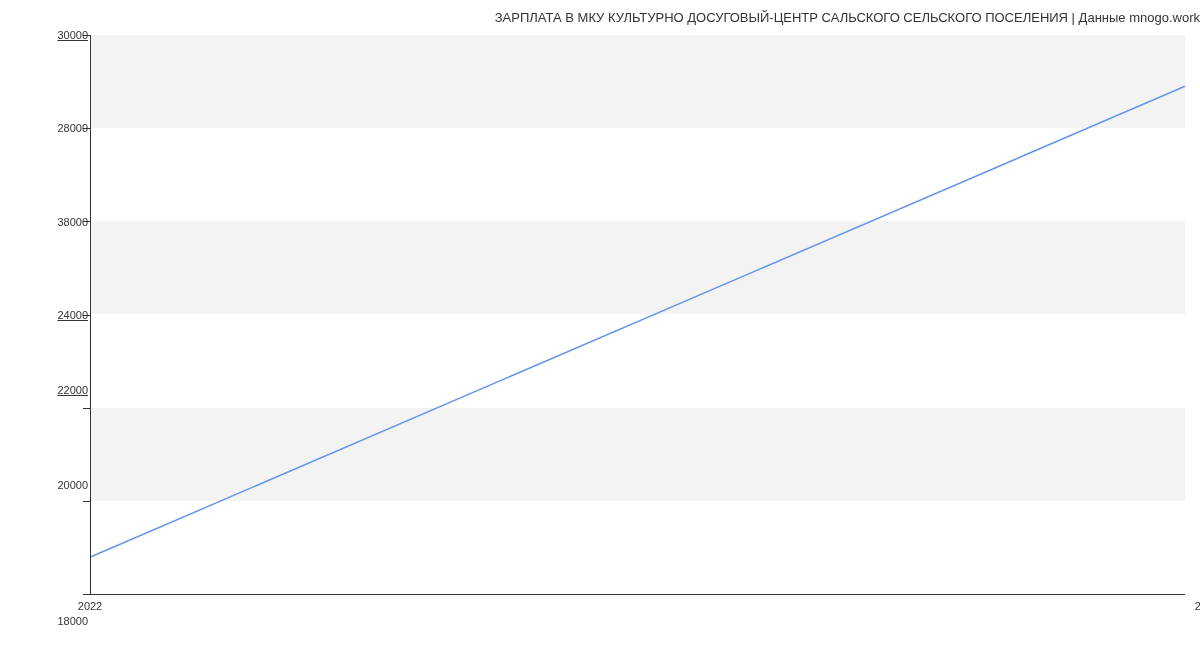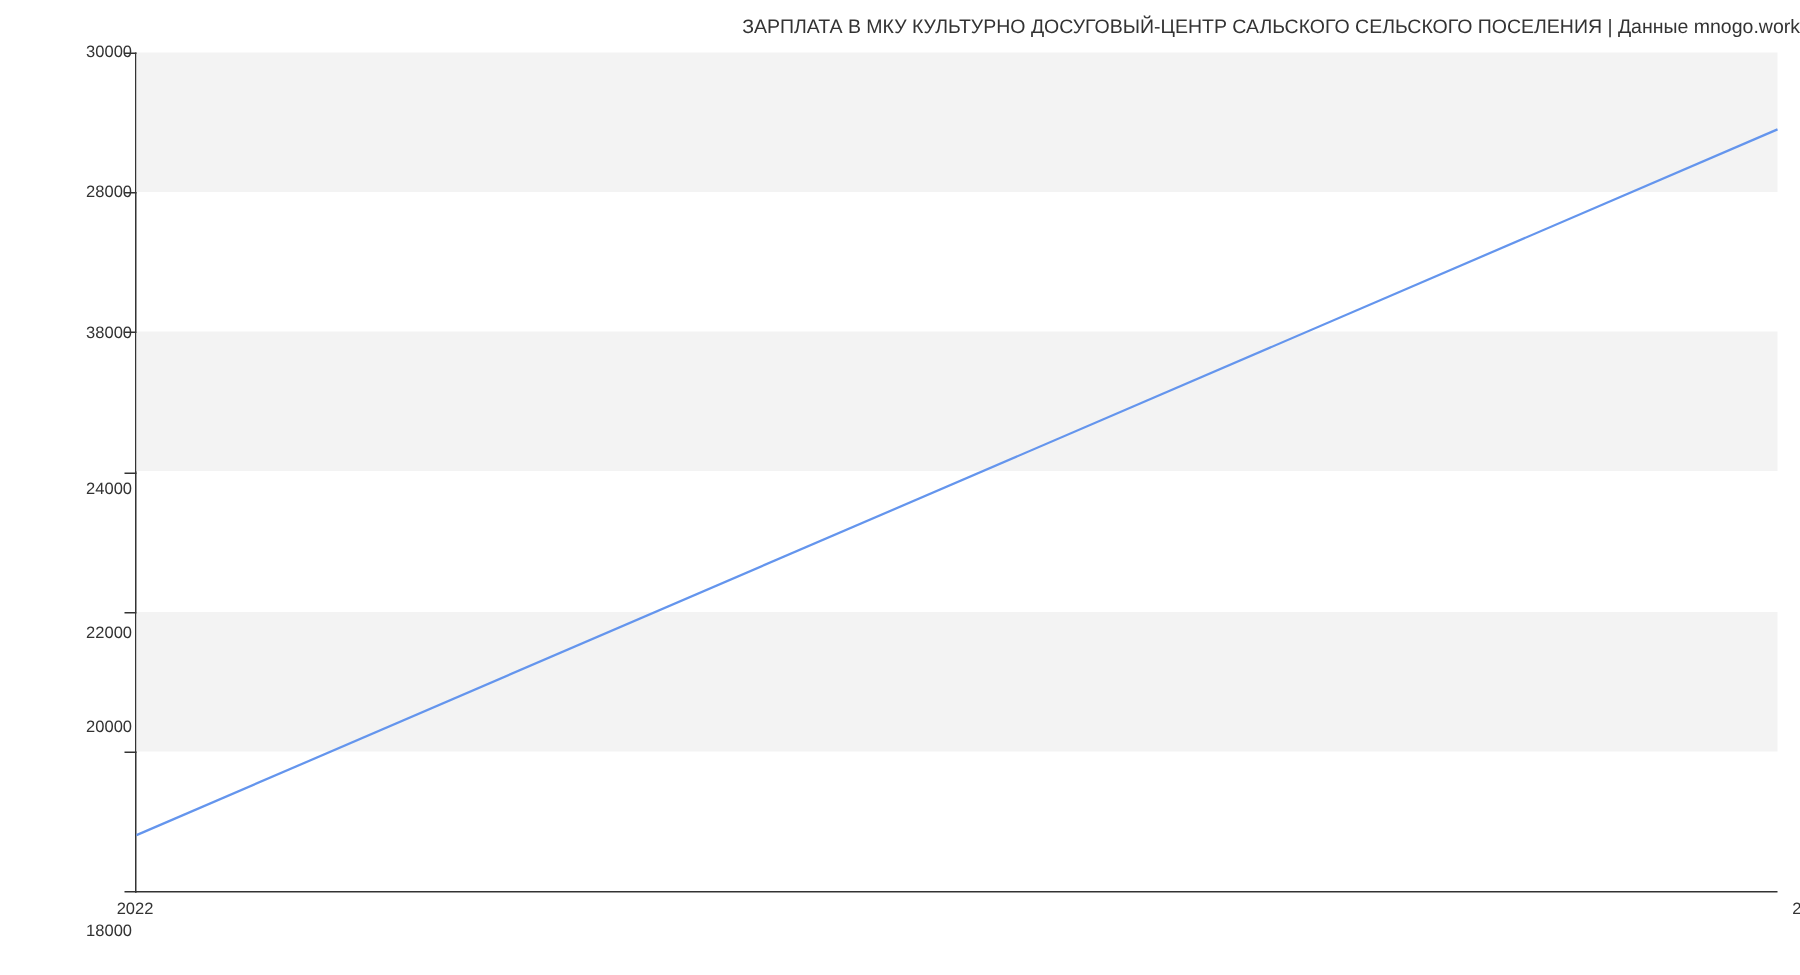--- a/index.html
+++ b/index.html
@@ -84,20 +84,20 @@
   <div class="y-tick" style="top:16.6667%;"></div>
   <div class="y-tick" style="top:0%;"></div>
 
   <svg class="line-svg" viewBox="0 0 1095 560" preserveAspectRatio="none">
     <line x1="0" y1="522.67" x2="1095" y2="51.33" stroke="#6495ED" stroke-width="1.5"></line>
   </svg>
 </div>
 
 <div class="y-label" style="top:621px;">18000</div>
 <div class="y-label" style="top:485px;">20000</div>
-<div class="y-label" style="top:422px;">22000</div>
-<div class="y-label" style="top:326px;">24000</div>
+<div class="y-label" style="top:390px;text-decoration:underline;">22000</div>
+<div class="y-label" style="top:315px;text-decoration:underline;">24000</div>
 <div class="y-label" style="top:221.67px;">38000</div>
 <div class="y-label" style="top:128.33px;margin-left:48px;">28000</div>
-<div class="y-label" style="top:35px;">30000</div>
+<div class="y-label" style="top:35px;text-decoration:underline;">30000</div>
 
 <div class="x-label" style="left:90px;">2022</div>
 <div class="x-label" style="left:1185px;margin-left:22px;">2024</div>
 
 </body></html>

